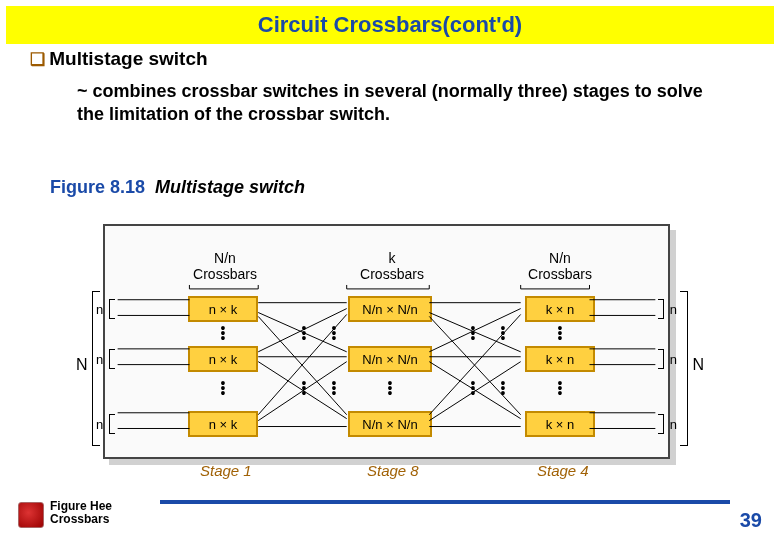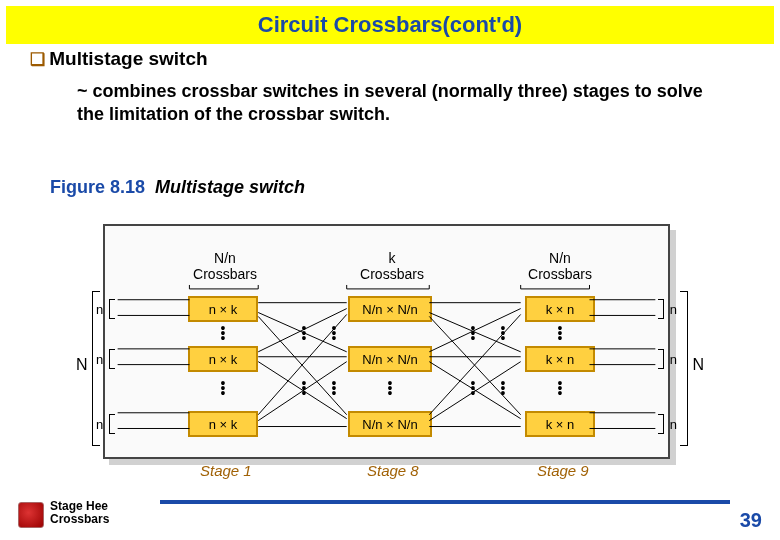--- a/index.html
+++ b/index.html
@@ -271,21 +271,21 @@
         <span>•</span>
       </div>
     <div class="vdots" style="left:393px; top:155px;">
         <span>•</span>
         <span>•</span>
         <span>•</span>
       </div>
 
     <div class="stage-lbl" style="left:95px;">Stage 1</div>
     <div class="stage-lbl" style="left:262px;">Stage 8</div>
-    <div class="stage-lbl" style="left:432px;">Stage 9</div>
+    <div class="stage-lbl" style="left:432px;">Stage 4</div>
 
     <svg class="conn" viewBox="0 0 567 235">
 
       <g stroke="#000" stroke-width="1">
         <line x1="10" y1="75" x2="83" y2="75"></line>
           <line x1="10" y1="91" x2="83" y2="91"></line>
         <line x1="10" y1="125" x2="83" y2="125"></line>
           <line x1="10" y1="141" x2="83" y2="141"></line>
         <line x1="10" y1="190" x2="83" y2="190"></line>
           <line x1="10" y1="206" x2="83" y2="206"></line>
@@ -348,18 +348,18 @@
 
   <div class="bracket" style="left:22px; top:85px; height:155px;"></div>
   <div class="side-N" style="left:6px; top:150px;">N</div>
   <div class="bracket right" style="right:22px; top:85px; height:155px;"></div>
   <div class="side-N" style="right:6px; top:150px;">N</div>
 </div>
 
 <div class="footer">
   <div class="logo"></div>
   <div class="uni">
-    <span>Stage Hee</span><br>
+    <span>Figure Hee</span><br>
     <span>Crossbars</span>
   </div>
   <div class="footer-rule"></div>
   <div class="pagenum">39</div>
 </div>
 
 </body></html>

